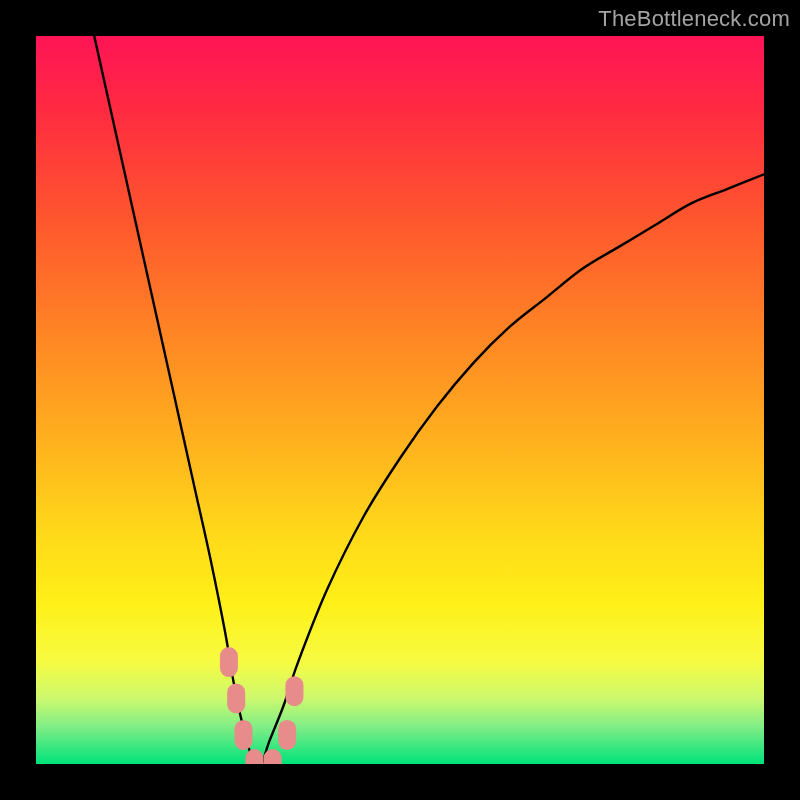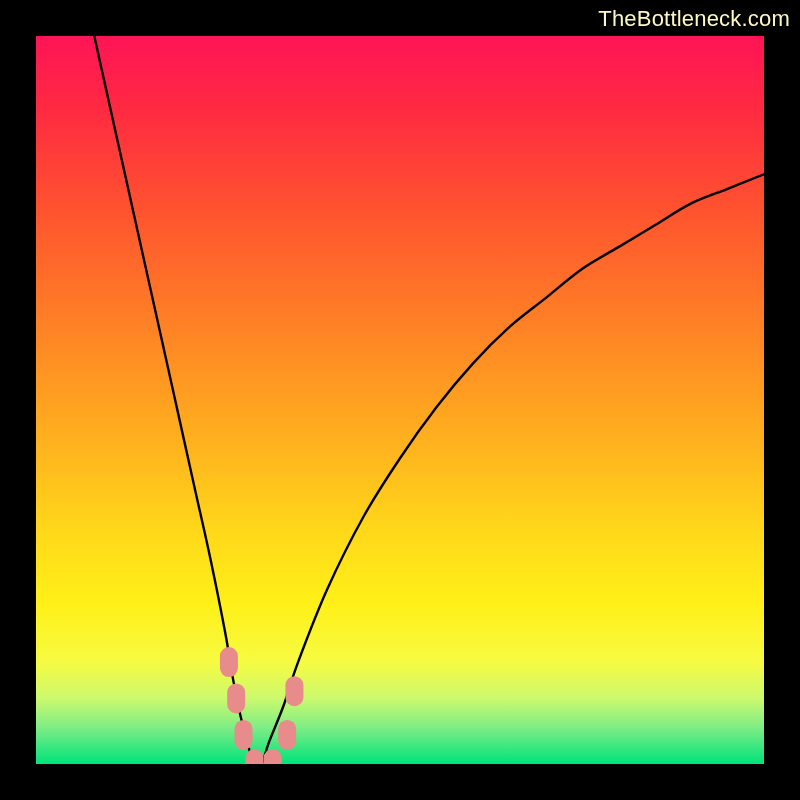--- a/index.html
+++ b/index.html
@@ -9,21 +9,21 @@
     height: 800px;
     background: #000;
     position: relative;
   }
   .watermark {
     position: absolute;
     top: 6px;
     right: 10px;
     font-family: Arial, Helvetica, sans-serif;
     font-size: 22px;
-    color: #fef9c3;
+    color: #a3a3a3;
     z-index: 10;
     letter-spacing: 0.2px;
   }
   .plot-area {
     position: absolute;
     left: 36px;
     top: 36px;
     width: 728px;
     height: 728px;
   }

